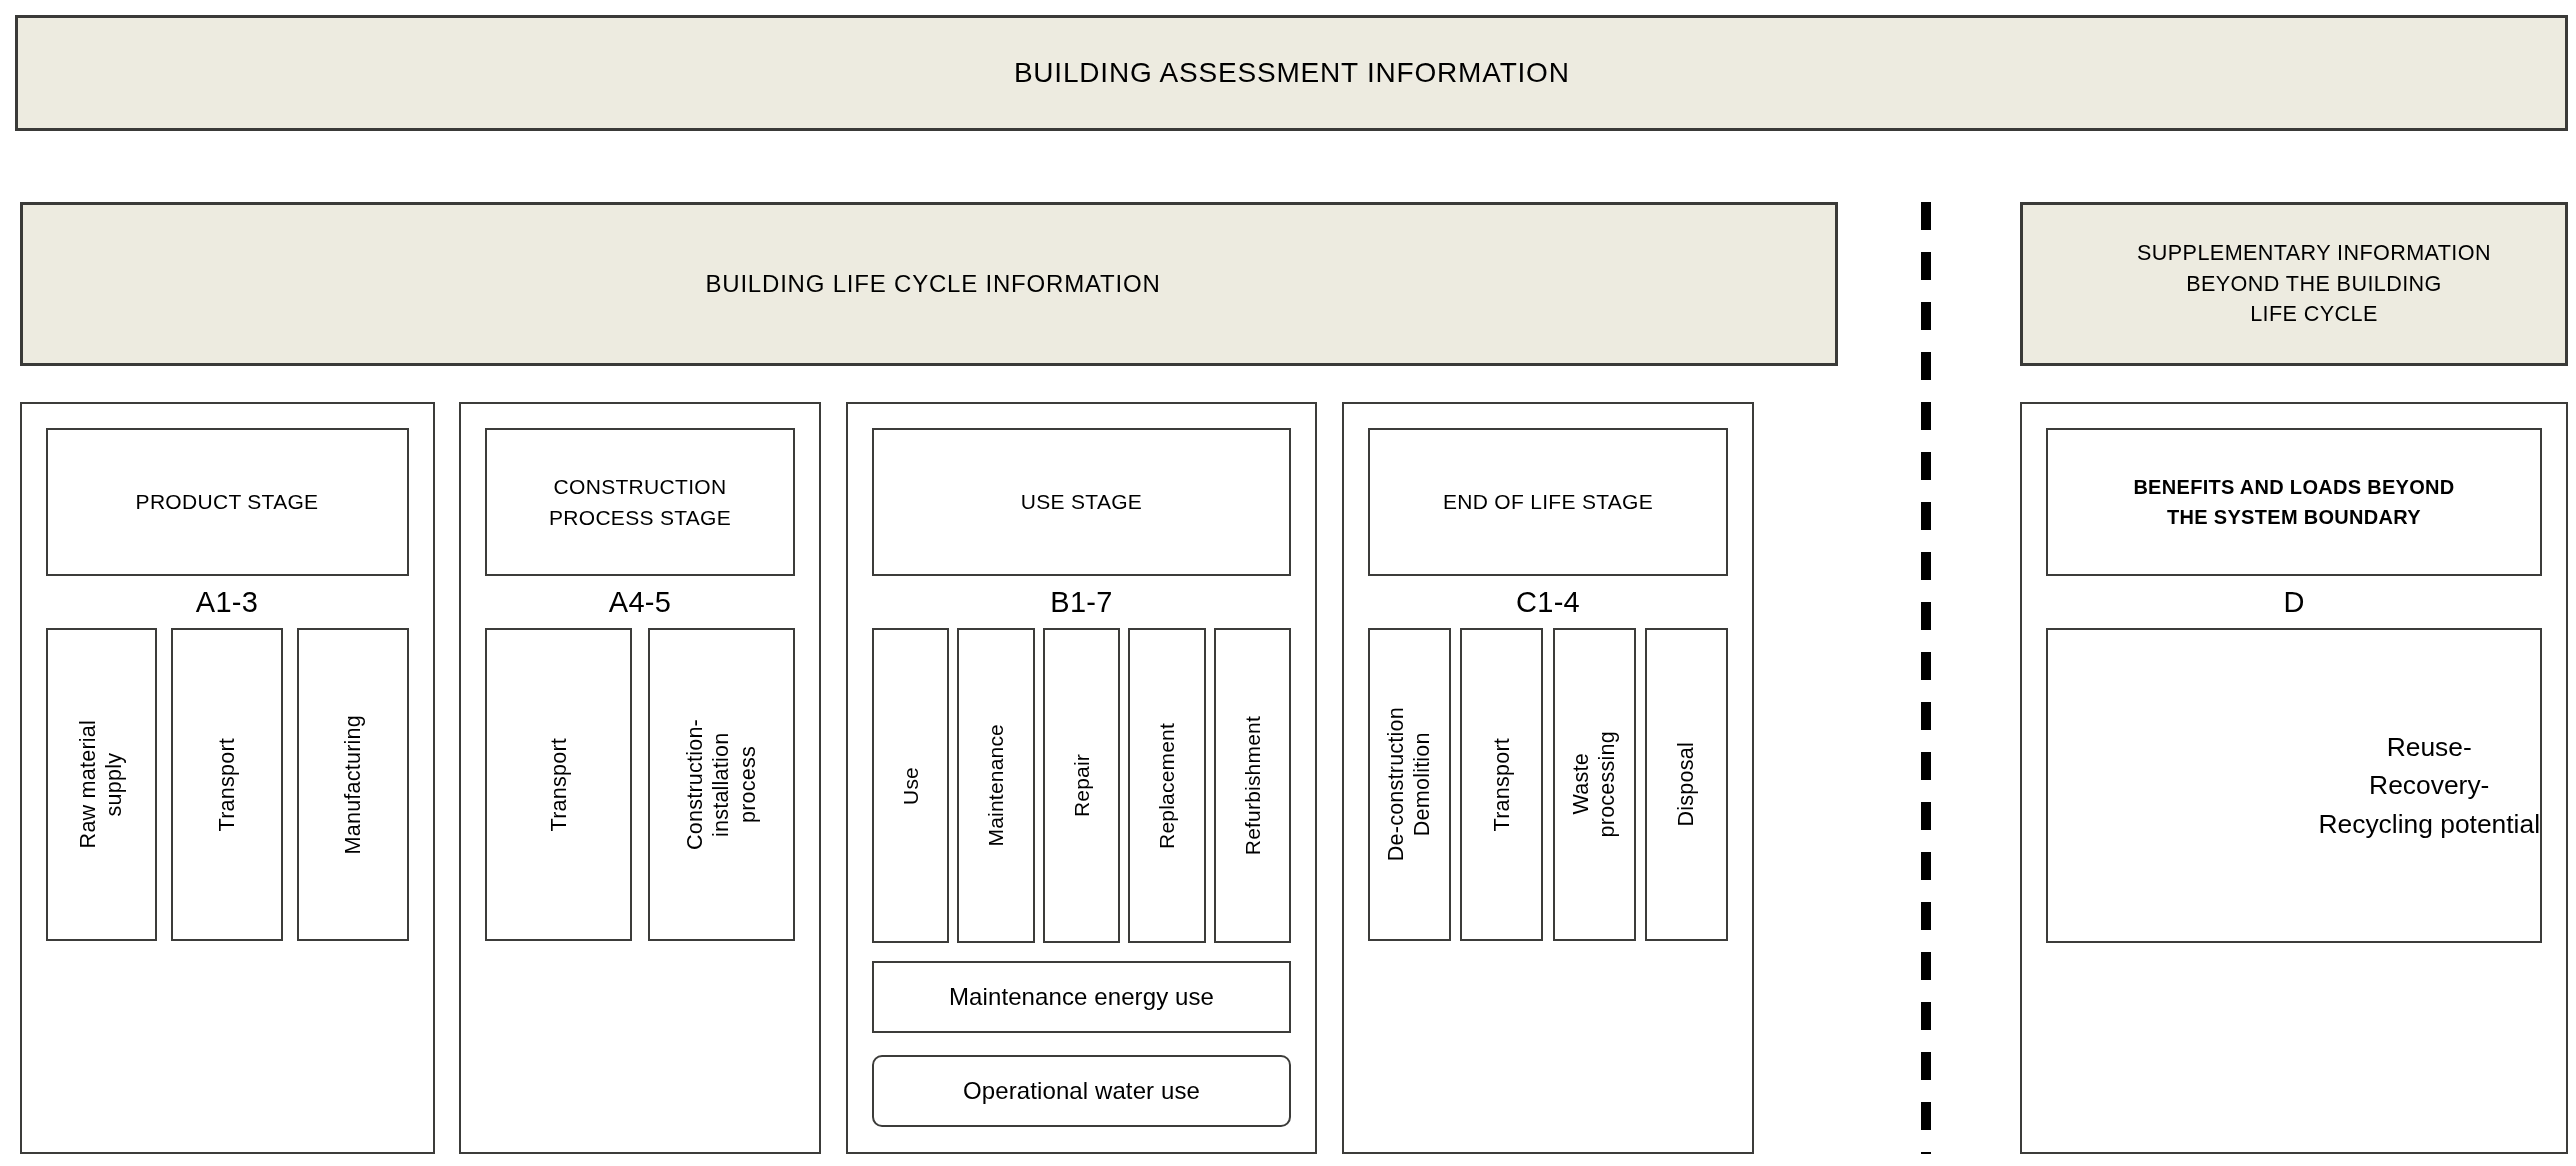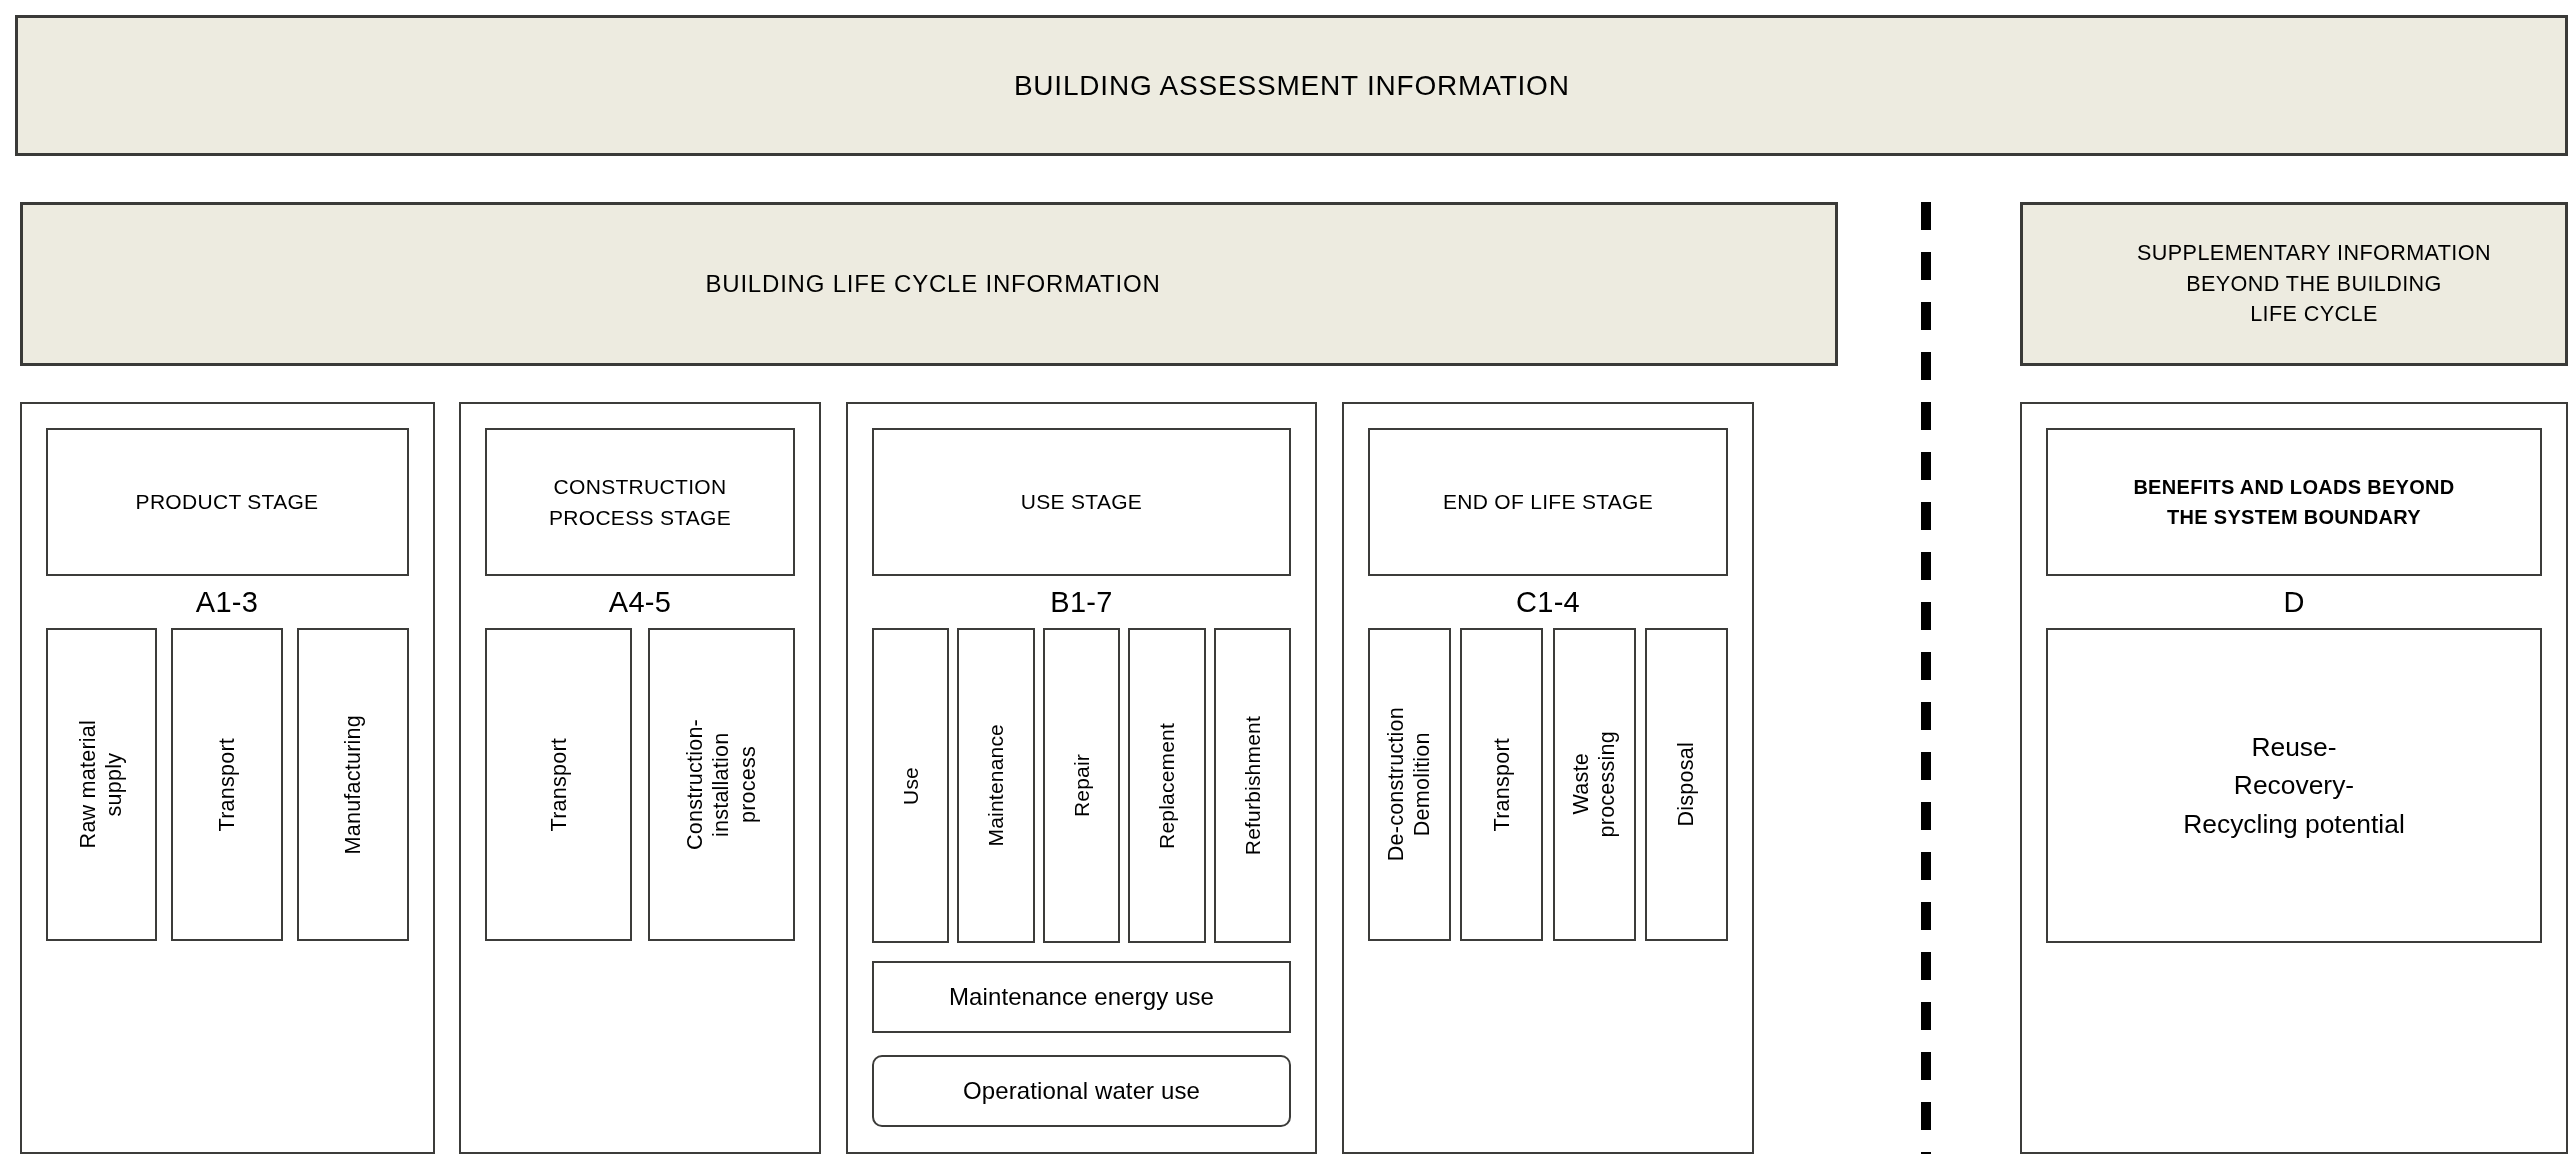--- a/index.html
+++ b/index.html
@@ -3,21 +3,21 @@
 <meta charset="utf-8">
 <style>
   html,body{margin:0;padding:0;background:#ffffff;}
   body{width:2576px;height:1167px;position:relative;font-family:"Liberation Sans",sans-serif;color:#000;overflow:hidden;}
 
   .banner{
     position:absolute;background:#edebe0;border:3.5px solid #3a3a38;
     display:flex;align-items:center;justify-content:center;text-align:center;
     box-sizing:border-box;
   }
-  #assessment-banner{left:15.3px;top:15.3px;width:2553px;height:141px;}
+  #assessment-banner{left:15.3px;top:15.3px;width:2553px;height:116px;}
   #assessment-banner .btxt{font-size:28px;letter-spacing:0.8px;}
 
   #lifecycle-banner{left:19.5px;top:202px;width:1818px;height:164px;}
   #lifecycle-banner .btxt{font-size:24px;letter-spacing:0.8px;margin-left:9px;}
 
   #supplementary-banner{left:2020px;top:202px;width:548px;height:164px;
     flex-direction:column;line-height:1.42;padding-left:40px;}
   #supplementary-banner .btxt{font-size:21.6px;letter-spacing:0.4px;}
 
   
@@ -82,21 +82,21 @@
     border:2.8px solid #3c3c3a;background:#fff;box-sizing:border-box;
     height:72px;display:flex;align-items:center;justify-content:center;
     font-size:24px;letter-spacing:0.1px;
   }
   #oper-energy{top:557px;}
   #oper-water{top:651px;border-radius:10px;}
 
   #benefits-body{
     position:absolute;left:24px;right:24px;top:224px;height:315px;
     border:2.8px solid #3c3c3a;background:#fff;box-sizing:border-box;
-    display:flex;align-items:center;justify-content:center;text-align:center;
+    display:flex;align-items:center;justify-content:flex-end;text-align:center;
     font-size:26.4px;line-height:1.45;white-space:pre-line;
   }
 
   #system-divider{
     position:absolute;left:1921px;top:202px;width:9.7px;height:952px;
     background:repeating-linear-gradient(to bottom,#000 0px,#000 28px,transparent 28px,transparent 50px);
   }
 </style>
 </head>
 <body>

